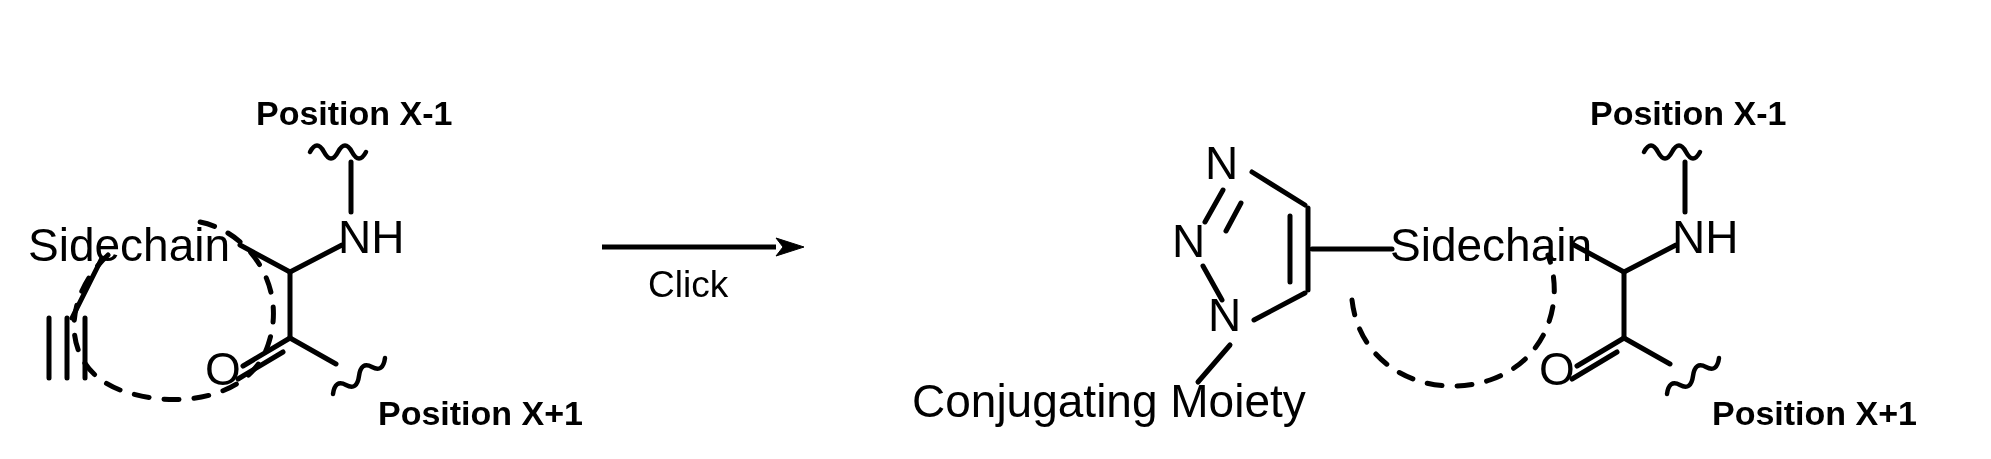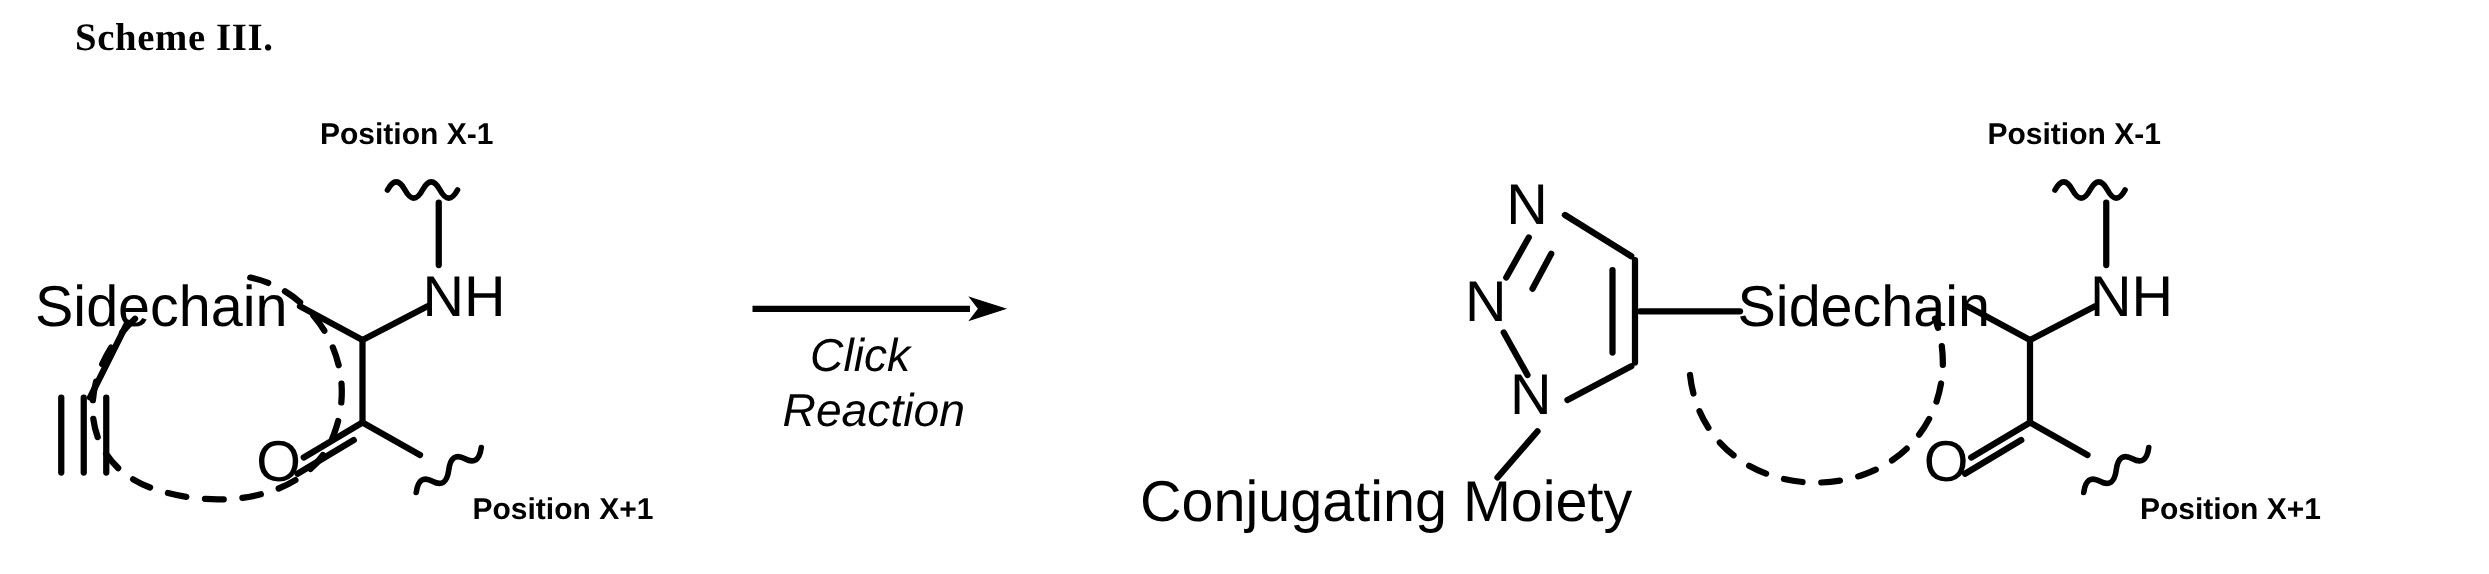--- a/index.html
+++ b/index.html
@@ -32,49 +32,47 @@
     font-family:"Liberation Sans", sans-serif;
     font-weight:400;
     font-size:46px;
     white-space:nowrap;
     line-height:1;
   }
   
   .pos-label{
     font-family:"Liberation Sans", sans-serif;
     font-weight:bold;
-    font-size:24px;
+    font-size:34px;
     white-space:nowrap;
     line-height:1;
   }
   .reagent{
     font-family:"Liberation Sans", sans-serif;
     font-weight:400;
     font-size:37px;
     white-space:nowrap;
     line-height:1;
   }
   .reagent sub{font-size:24px;vertical-align:baseline;position:relative;top:7px;}
   .cond{
     font-family:"Liberation Sans", sans-serif;
     font-weight:400;
     font-size:37px;
     white-space:nowrap;
     line-height:1;
-    font-style:italic;
   }
   svg{display:block;overflow:visible;}
   .s-abs{position:absolute;left:0;top:0;}
 </style>
 </head>
 <body>
 
 <div id="page">
 
-  <div class="abs scheme-title">Scheme III.</div>
 
   <div class="abs" style="left:0;top:0;width:520px;height:459px;">
 
     <svg class="s-abs" width="520" height="459" viewBox="0 0 520 459">
       <g stroke="#000000" fill="none" stroke-linecap="round">
 
         <path d="M 108 255 C 60 300, 62 368, 120 390 C 175 410, 250 400, 268 345 C 288 288, 250 232, 200 222" stroke-width="5" stroke-dasharray="15 15"></path>
 
         <path d="M 102 258 L 72 318" stroke-width="5"></path>
 
@@ -116,21 +114,20 @@
 
 
     <svg class="s-abs" width="400" height="230" viewBox="0 0 400 230">
       <g stroke="#000000" fill="#000000">
         <line x1="22" y1="127" x2="196" y2="127" stroke-width="5"></line>
         <polygon points="196,118 224,127 196,136 203,127"></polygon>
       </g>
     </svg>
 
     <div class="abs cond" style="left:68px;top:146px;">Click</div>
-    <div class="abs cond" style="left:46px;top:190px;">Reaction</div>
   </div>
 
   <div class="abs" style="left:960px;top:0;width:1031px;height:459px;">
 
     <svg class="s-abs" width="1031" height="459" viewBox="0 0 1031 459">
       <g stroke="#000000" fill="none" stroke-linecap="round">
 
         <line x1="292" y1="172" x2="345" y2="205" stroke-width="5"></line>
 
         <line x1="348" y1="208" x2="348" y2="290" stroke-width="5"></line>

